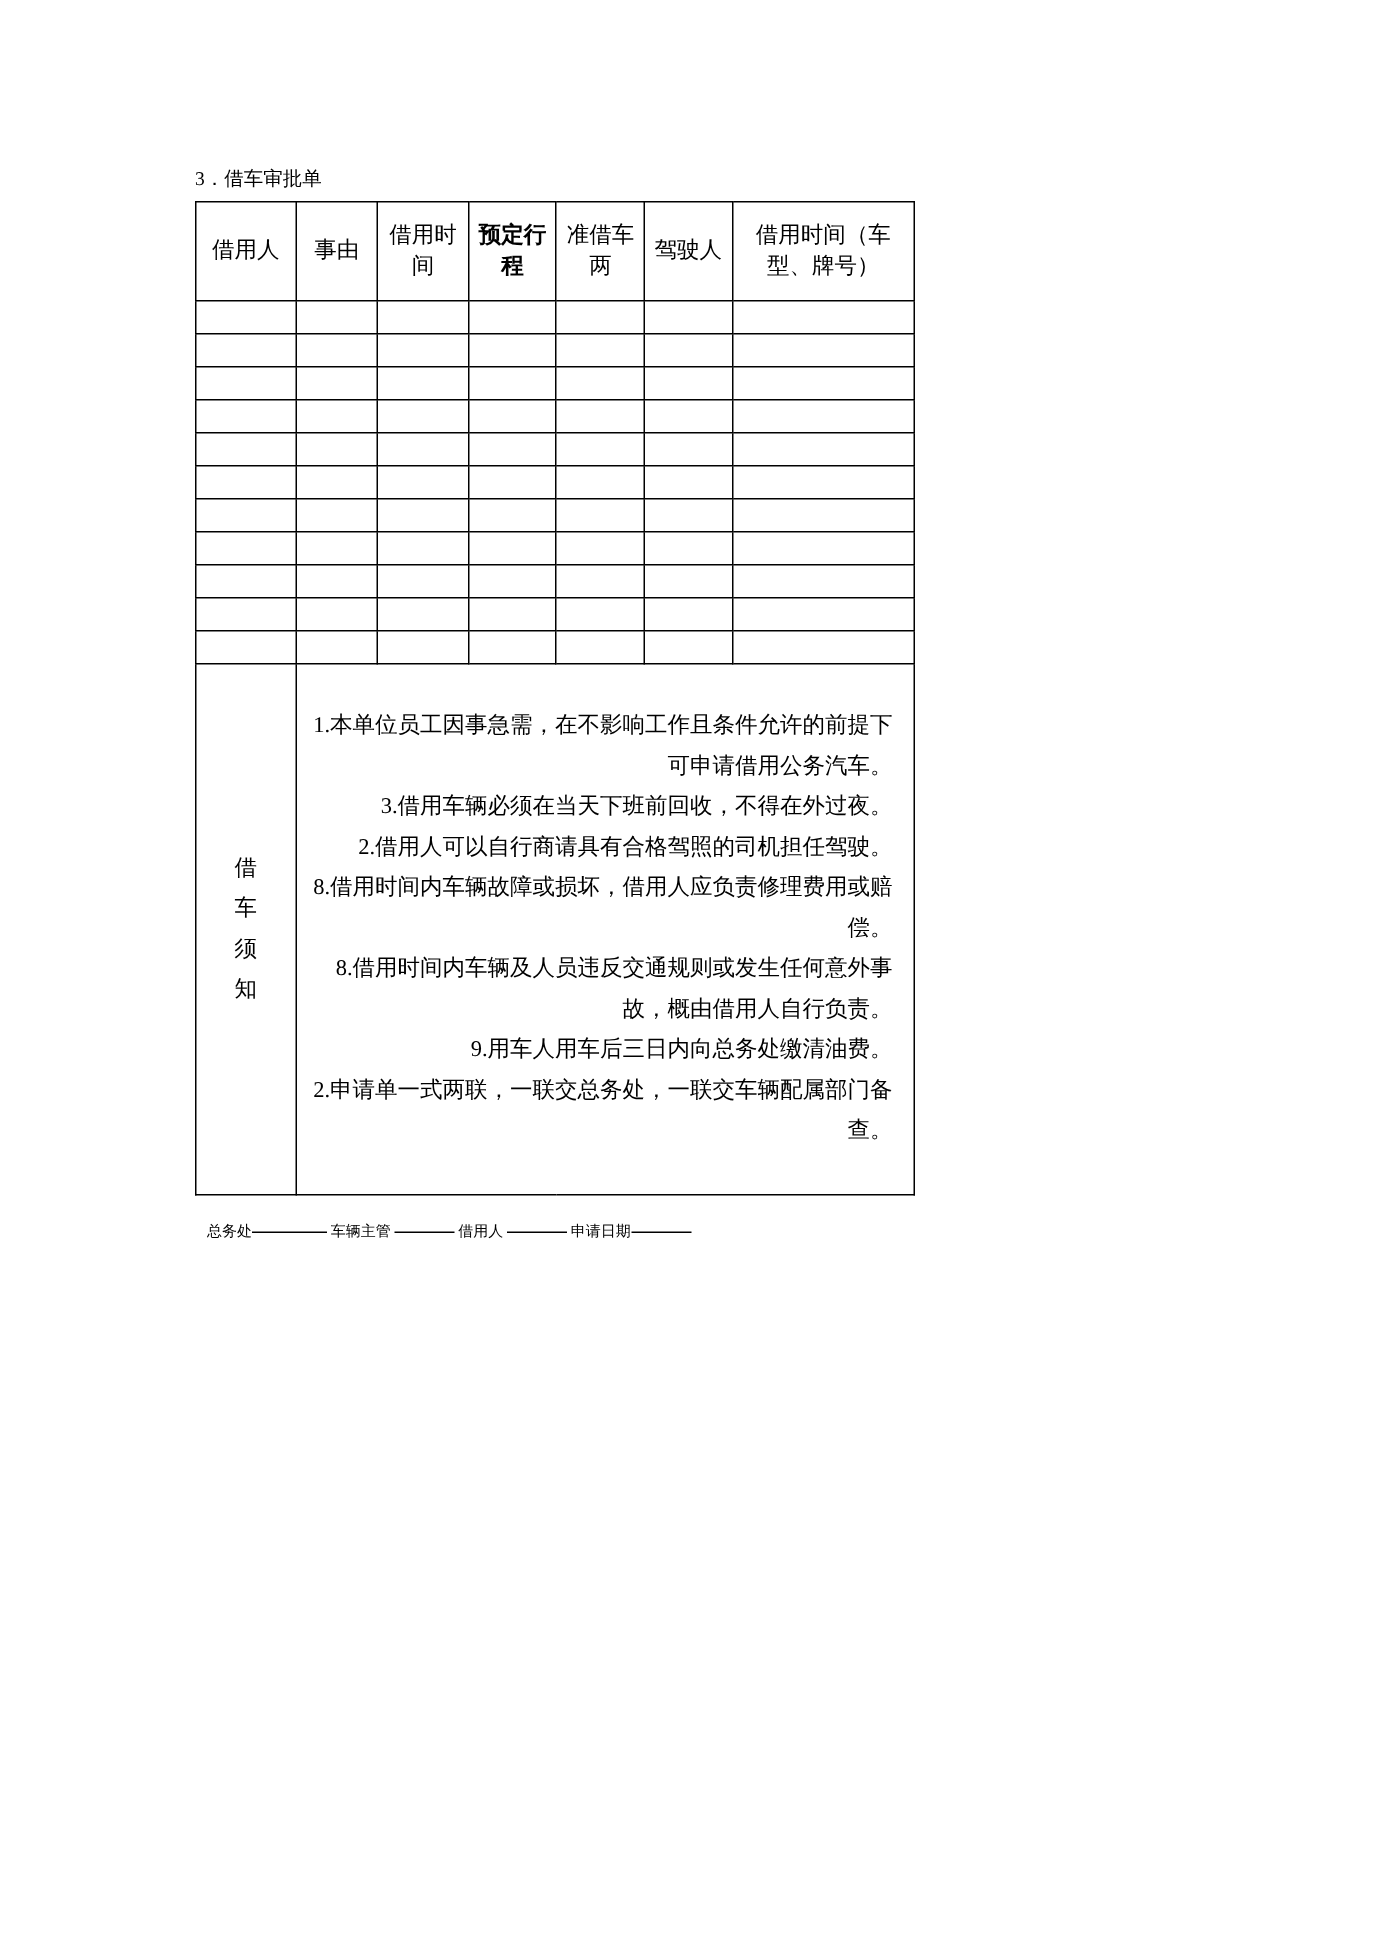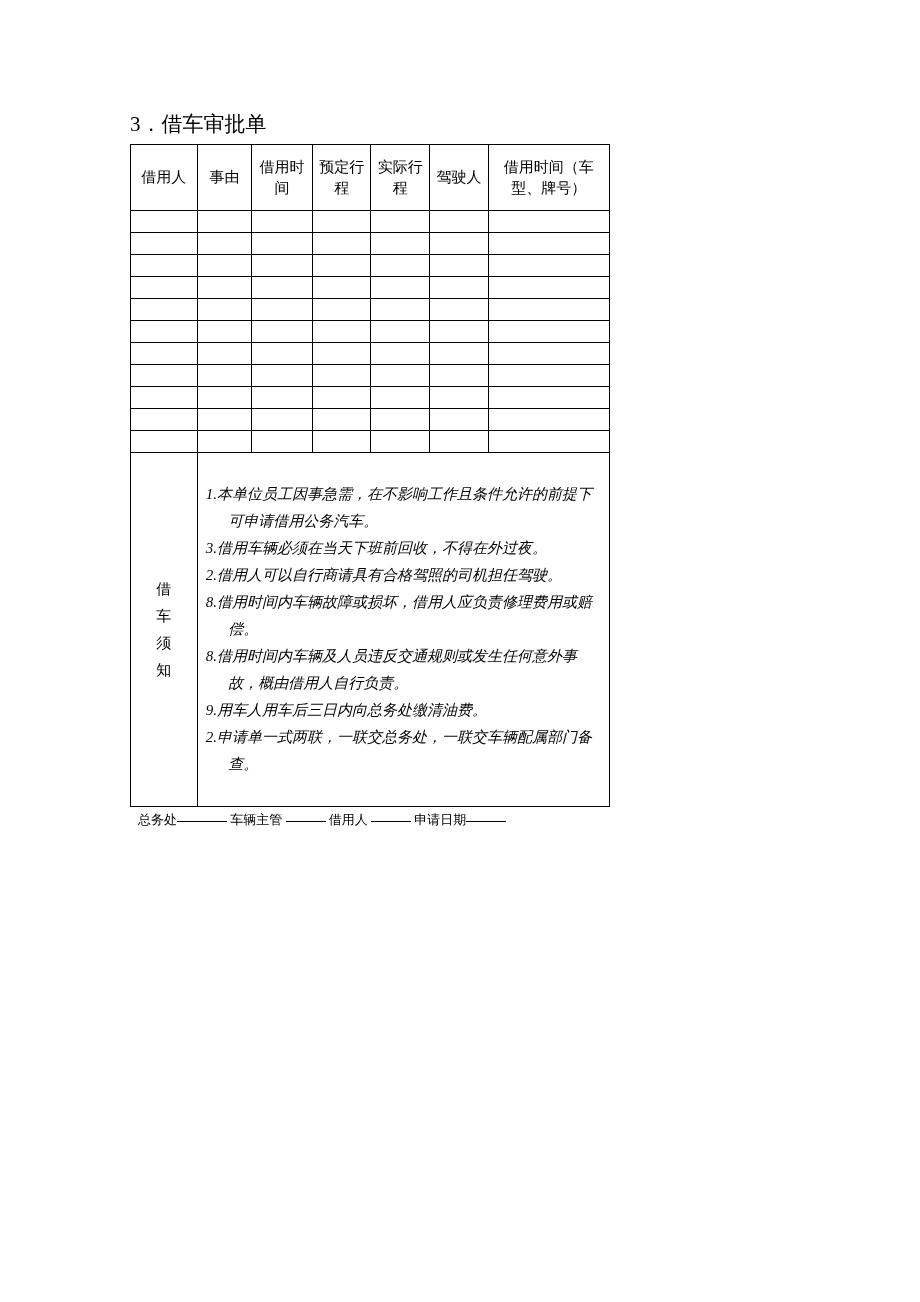--- a/index.html
+++ b/index.html
@@ -10,21 +10,21 @@
     body {
       font-family: "SimSun", "宋体", serif;
       font-size: 15px;
       color: #000;
       background: #fff;
       padding: 110px 130px 0 130px;
       width: 920px;
     }
     .title {
       margin-bottom: 6px;
-      font-size: 21px;
+      font-size: 13px;
     }
     table {
       border-collapse: collapse;
       width: 480px;
     }
     table td, table th {
       border: 1px solid #000;
       text-align: center;
       vertical-align: middle;
       font-weight: normal;
@@ -39,68 +39,67 @@
       height: 22px;
     }
     .notice-row td.side-label {
       width: 26px;
       text-align: center;
       vertical-align: middle;
       line-height: 1.8;
       padding: 10px 4px;
     }
     .notice-row td.notice-content {
-      text-align: left;
+      text-align: right;
       vertical-align: top;
       padding: 28px 14px 28px 8px;
       line-height: 1.8;
-      font-style: italic;
     }
     .notice-content .item {
       padding-left: 1.5em;
       text-indent: -1.5em;
     }
     .footer {
-      margin-top: 4px;
-      font-size: 13px;
+      margin-top: 17px;
+      font-size: 10px;
       padding-left: 8px;
     }
     .blank {
       display: inline-block;
       border-bottom: 1px solid #000;
       min-width: 50px;
       height: 1em;
       vertical-align: baseline;
       position: relative;
       top: -2px;
     }
     .blank-short {
       min-width: 40px;
     }
     .col1 { width: 66px; }
     .col2 { width: 54px; }
     .col3 { width: 60px; margin-left: 25px; }
-    .col4 { width: 58px; }
+    .col4 { width: 58px; font-weight: bold; }
     .col5 { width: 58px; }
     .col6 { width: 58px; }
     .col7 { width: 120px; }
   </style>
 </head>
 <body>
 
 <div class="title">3．借车审批单</div>
 
 <table>
   <tbody>
       <tr class="header-row">
     <td class="col1">借用人</td>
     <td class="col2">事由</td>
     <td class="col3">借用时间</td>
     <td class="col4">预定行程</td>
-    <td class="col5">实际行程</td>
+    <td class="col5">准借车两</td>
     <td class="col6">驾驶人</td>
     <td class="col7">借用时间（车型、牌号）</td>
   </tr>
   <tr class="empty-row">
         <td></td>
         <td></td>
         <td></td>
         <td></td>
         <td></td>
         <td></td>

